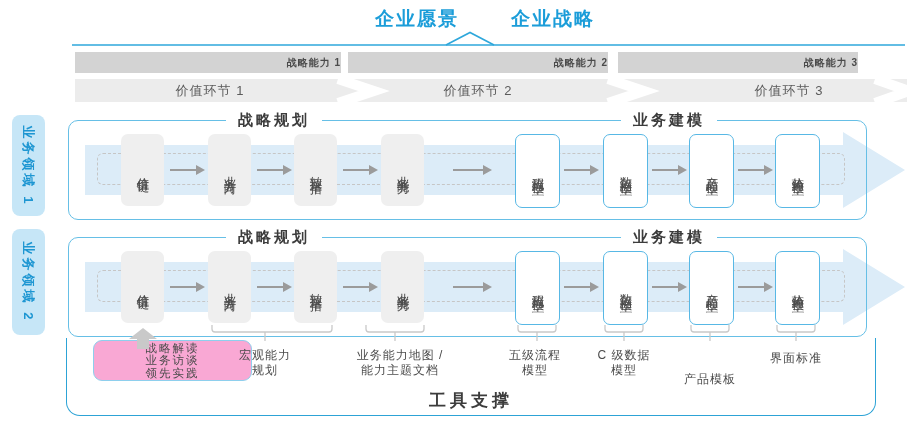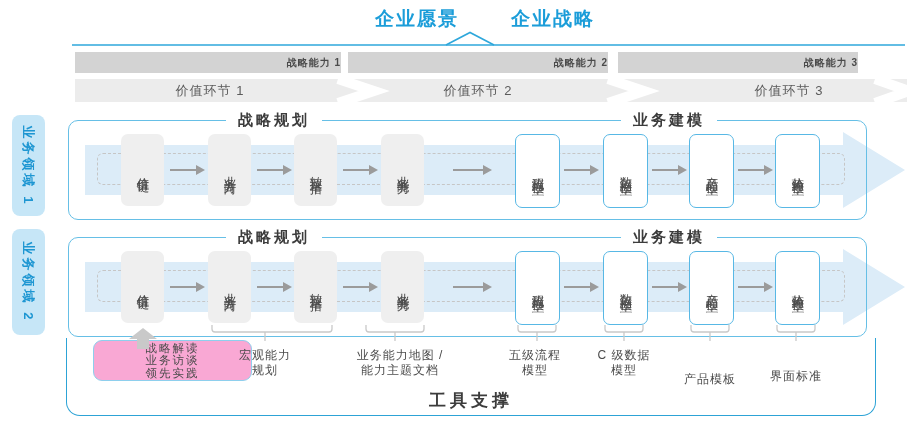--- a/index.html
+++ b/index.html
@@ -204,21 +204,21 @@
     <div>五级流程</div>
     <div>模型</div>
   </div>
   <div class="ann" style="left:624px;top:348px;">
     <div>C 级数据</div>
     <div>模型</div>
   </div>
   <div class="ann" style="left:710px;top:351px;margin-top:21px;">
     <div>产品模板</div>
   </div>
-  <div class="ann" style="left:796px;top:369px;">
+  <div class="ann" style="left:796px;top:351px;">
     <div>界面标准</div>
   </div>
 
   <svg class="overlay" width="910" height="432" viewBox="0 0 910 432">
 
     <path d="M72 45 H905" stroke="#2ea7db" stroke-width="1.6" fill="none"></path>
     <path d="M446 45 L470 32.5 L494 45" stroke="#2ea7db" stroke-width="1.6" fill="none"></path>
 
     <g stroke="#ffffff" stroke-width="10" fill="none" stroke-miterlimit="12">
       <path d="M338 79 L374 91 L338 103"></path>

